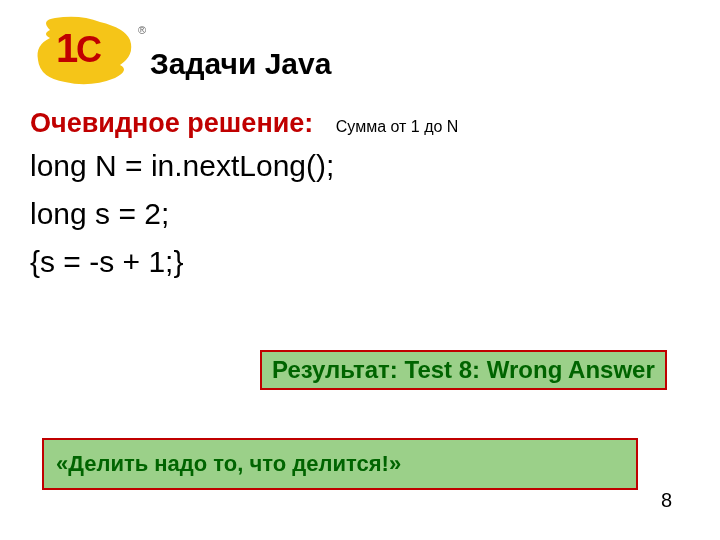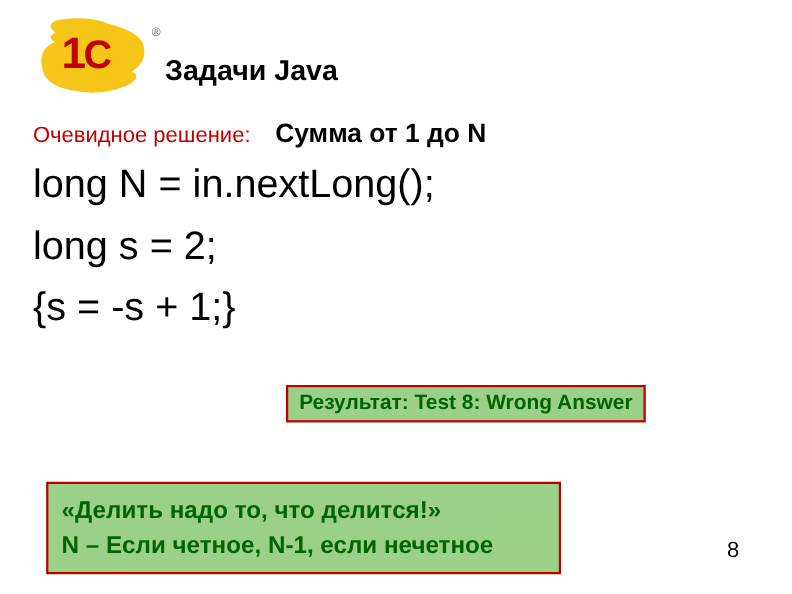--- a/index.html
+++ b/index.html
@@ -16,65 +16,65 @@
     align-items: center;
     padding: 10px 30px 0 30px;
   }
   .logo {
     width: 110px;
     height: 80px;
     position: relative;
     flex-shrink: 0;
   }
   .title {
-    font-size: 26px;
+    font-size: 30px;
     font-weight: bold;
     color: #000;
     margin-left: 10px;
     margin-top: 28px;
   }
   .content {
     padding: 18px 30px 0 30px;
   }
   .solution-line {
     margin-bottom: 10px;
   }
   .solution-label {
-    font-size: 20px;
-    font-weight: normal;
+    font-size: 27px;
+    font-weight: bold;
     color: #c00000;
   }
   .solution-subtitle {
-    font-size: 24px;
-    font-weight: bold;
+    font-size: 16px;
+    font-weight: normal;
     color: #000;
     margin-left: 18px;
   }
   .code-line {
-    font-size: 36px;
+    font-size: 30px;
     color: #000;
     margin-bottom: 14px;
     font-family: Arial, sans-serif;
   }
   .result-box {
     position: absolute;
     left: 260px;
     top: 350px;
     border: 2px solid #c00000;
     background: #9bd089;
     padding: 4px 10px;
-    font-size: 19px;
+    font-size: 24px;
     font-weight: bold;
     color: #006400;
   }
   .hint-box {
     position: absolute;
     left: 42px;
     top: 438px;
-    width: 468px;
+    width: 596px;
     border: 2px solid #c00000;
     background: #9bd089;
     padding: 8px 12px;
     font-size: 22px;
     font-weight: bold;
     color: #006400;
     line-height: 1.45;
   }
   .page-num {
     position: absolute;
@@ -106,16 +106,15 @@
   </div>
   <div class="code-line">long N = in.nextLong();</div>
   <div class="code-line">long s = 2;</div>
   <div class="code-line">{s = -s + 1;}</div>
 </div>
 
 <div class="result-box">Результат: Test 8: Wrong Answer</div>
 
 <div class="hint-box">
   <div>«Делить надо то, что делится!»</div>
-  <div>N – Если четное, N-1, если нечетное</div>
 </div>
 
 <div class="page-num">8</div>
 
 </body></html>

